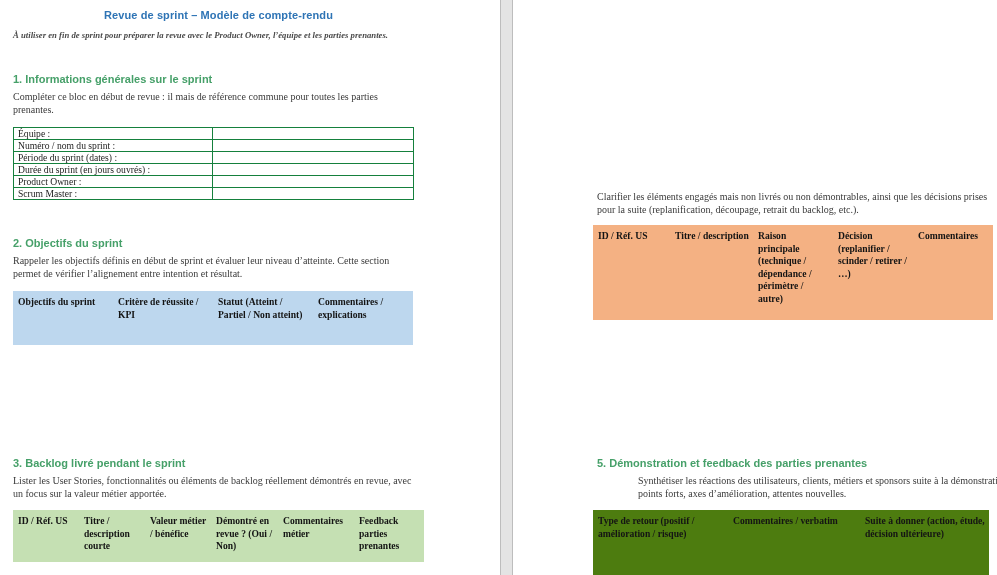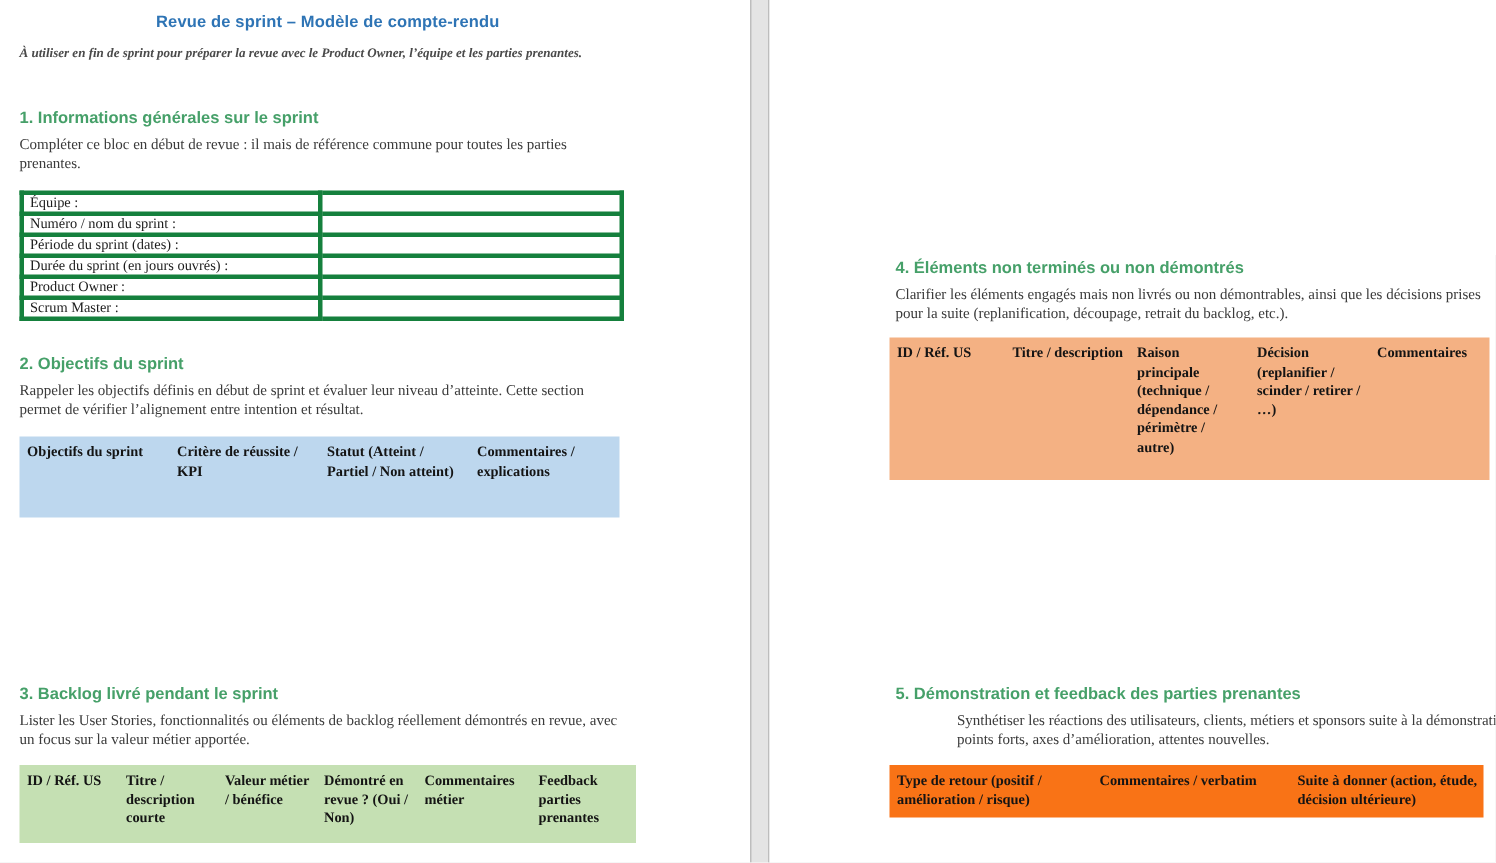--- a/index.html
+++ b/index.html
@@ -28,21 +28,21 @@
     font-style:italic; font-weight:bold; font-size:8.7px;
     color:#4a4a4a; white-space:nowrap;font-family:Liberation Serif, serif;
   }
   .sec-heading {
     font-family:"Liberation Sans", sans-serif;
     font-weight:bold; font-size:11px; line-height:15px;
   }
   .body-text { font-size:10px; line-height:13.2px; color:#3a3a3a; }
   .info-table { border-collapse:collapse; table-layout:fixed; }
   .info-table td {
-    border:3px solid #15803d; font-size:9.6px; line-height:11px;
+    border:1px solid #15803d; font-size:9.6px; line-height:11px;
     height:11.2px; padding:0 4px; color:#1c1c1c;
     white-space:nowrap; overflow:hidden;
   }
   .hdr-table { border-collapse:collapse; table-layout:fixed; }
   .hdr-table th {
     text-align:left; vertical-align:top; font-weight:bold;
     font-size:9.6px; line-height:12.6px; padding:5px 4px 4px 5px;
     color:#141414;
   }
 </style>
@@ -136,21 +136,20 @@
         <th>Feedback parties prenantes</th>
       </tr>
     </tbody>
   </table>
 </div>
 
 <div id="page-gap"></div>
 
 <div class="page" id="page-right">
 
-  <div class="abs sec-heading" style="top: 172px; left: 84px; color: rgb(70, 160, 105);">4. Éléments non terminés ou non démontrés</div>
 
   <div class="abs body-text" style="top:190px; left:84px; width:395px;">Clarifier les éléments engagés mais non livrés ou non démontrables, ainsi que les décisions prises pour la suite (replanification, découpage, retrait du backlog, etc.).</div>
 
   <table class="abs hdr-table" style="top: 225px; left: 80px; width: 400px; height: 95px; background-color: rgb(244, 177, 131);">
     <colgroup>
         <col style="width:77px">
         <col style="width:83px">
         <col style="width:80px">
         <col style="width:80px">
         <col style="width:80px">
@@ -163,21 +162,21 @@
         <th>Décision (replanifier / scinder / retirer / …)</th>
         <th>Commentaires</th>
       </tr>
     </tbody>
   </table>
 
   <div class="abs sec-heading" style="top: 456px; left: 84px; color: rgb(70, 160, 105);">5. Démonstration et feedback des parties prenantes</div>
 
   <div class="abs body-text" style="top:474px; left:84px; width:395px;margin-left:41px;">Synthétiser les réactions des utilisateurs, clients, métiers et sponsors suite à la démonstration : points forts, axes d’amélioration, attentes nouvelles.</div>
 
-  <table class="abs hdr-table" style="top: 510px; left: 80px; width: 396px; height: 35px; background-color: #f97316;">
+  <table class="abs hdr-table" style="top: 510px; left: 80px; width: 396px; height: 66px; background-color: #4d7c0f;">
     <colgroup>
         <col style="width:135px">
         <col style="width:132px">
         <col style="width:129px">
       </colgroup>
     <tbody>
       <tr>
         <th>Type de retour (positif / amélioration / risque)</th>
         <th>Commentaires / verbatim</th>
         <th>Suite à donner (action, étude, décision ultérieure)</th>

